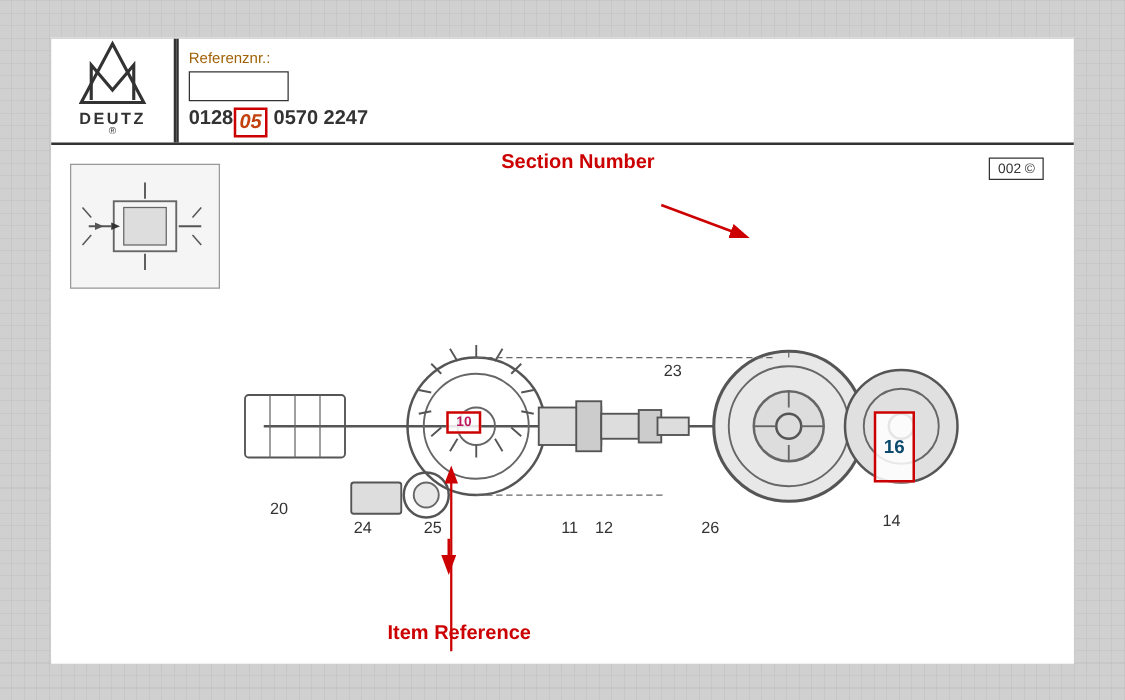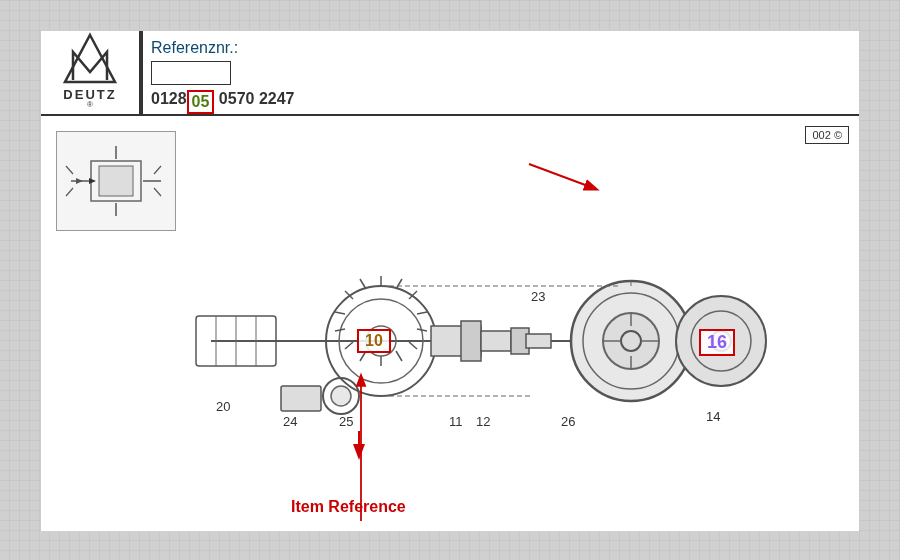--- a/index.html
+++ b/index.html
@@ -64,58 +64,59 @@
     .ref-section {
       width: 210px;
       border-left: 2px solid #333;
       padding: 8px;
       display: flex;
       flex-direction: column;
       justify-content: space-between;
     }
 
     .ref-label {
-      font-size: 16px;
-      color: #0c4a6e;
+      font-size: 12px;
+      color: #a16207;
       margin-bottom: 4px;
     }
 
     .ref-number {
       font-size: 16px;
       font-weight: bold;
       color: #333;
       display: flex;
       gap: 0;
       margin-top: auto;
     }
 
     .ref-part {
       display: inline-block;
     }
 
     .ref-part-highlighted {
       display: inline-block;
       border: 2.5px solid #cc0000;
       padding: 1px 3px;
-      color: #4d7c0f;
+      color: #c2410c;
+      font-style: italic;
     }
 
     
     .diagram-area {
       position: relative;
       height: 415px;
       background: white;
       overflow: hidden;
     }
 
     
     .copyright-box {
       position: absolute;
       top: 10px;
-      right: 10px;
+      right: 24px;
       border: 1px solid #333;
       padding: 2px 6px;
       font-size: 11px;
       color: #333;
     }
 
     
     .thumbnail-box {
       position: absolute;
       top: 15px;
@@ -264,31 +265,34 @@
 
       <text x="520" y="310" font-size="13" fill="#333" font-family="Arial">26</text>
 
       <text x="665" y="305" font-size="13" fill="#333" font-family="Arial">14</text>
 
       <line x1="488" y1="48" x2="555" y2="73" stroke="#cc0000" stroke-width="2" marker-end="url(#arrowRed)"></line>
 
       <line x1="318" y1="315" x2="318" y2="340" stroke="#cc0000" stroke-width="2" marker-end="url(#arrowRed)"></line>
     </svg>
 
-
-    <div style="position:absolute; top:213px; left:316px; border:2.5px solid #cc0000; background:rgba(255,255,255,0.85); padding:1px 6px; font-size:16px; font-weight:bold; color:#a16207; min-width:28px; text-align:center;">
+    <div style="position:absolute; top:5px; left:360px; text-align:center; pointer-events:none;">
+      <div style="font-size:16px; font-weight:bold; color:#cc0000;">Section Number</div>
+    </div>
+
+    <div style="position:absolute; top:213px; left:316px; border:2.5px solid #cc0000; background:rgba(255,255,255,0.85); padding:1px 6px; font-size:11px; font-weight:bold; color:#be185d; min-width:28px; text-align:center;">
       <span>10</span>
     </div>
 
-    <div style="position:absolute; top:213px; left:658px; border:2.5px solid #cc0000; background:rgba(255,255,255,0.85); padding:1px 6px; font-size:18px; font-weight:bold; color:#8b5cf6; min-width:28px; text-align:center;">
+    <div style="position:absolute; top:213px; left:658px; border:2.5px solid #cc0000; background:rgba(255,255,255,0.85); padding:18px 6px; font-size:15px; font-weight:bold; color:#0c4a6e; min-width:28px; text-align:center;">
       <span>16</span>
     </div>
 
     <div style="position:absolute; bottom:15px; left:250px; text-align:center; pointer-events:none;">
-      <div style="font-size:16px; font-weight:bold; color:#cc0000;">Item Reference</div>
+      <div style="font-size:16px; font-weight:bold; color:#cc0000;margin-left:19px;">Item Reference</div>
     </div>
 
     <svg style="position:absolute;top:0;left:0;width:100%;height:100%;pointer-events:none;">
       <defs>
         <marker id="arrowRed2" markerWidth="8" markerHeight="8" refX="2" refY="3" orient="auto">
           <path d="M8,0 L8,6 L0,3 z" fill="#cc0000"></path>
         </marker>
         <marker id="arrowRed3" markerWidth="8" markerHeight="8" refX="6" refY="3" orient="auto">
           <path d="M0,0 L0,6 L8,3 z" fill="#cc0000"></path>
         </marker>

